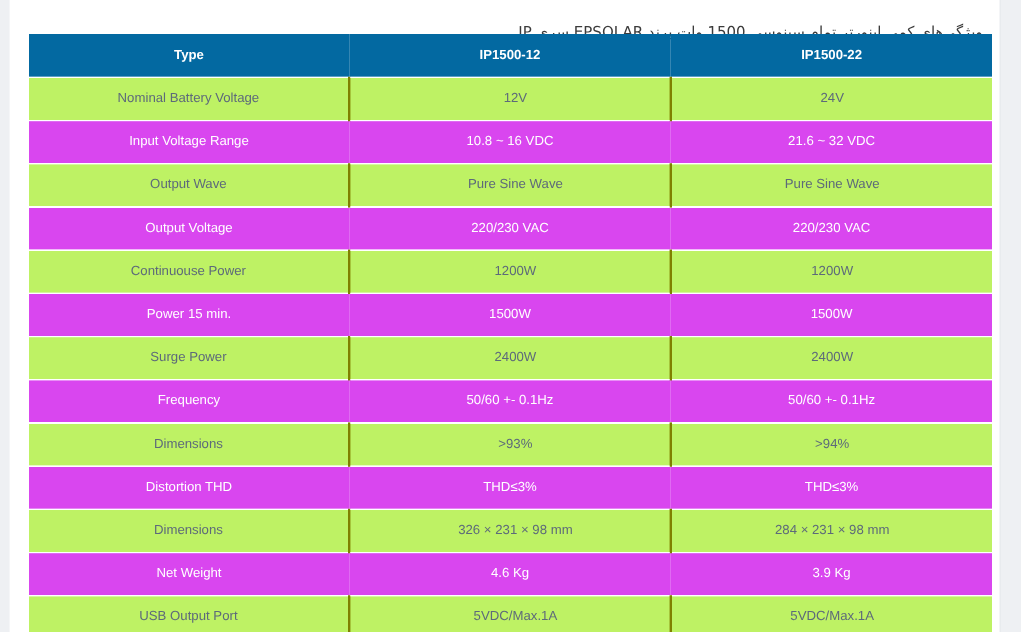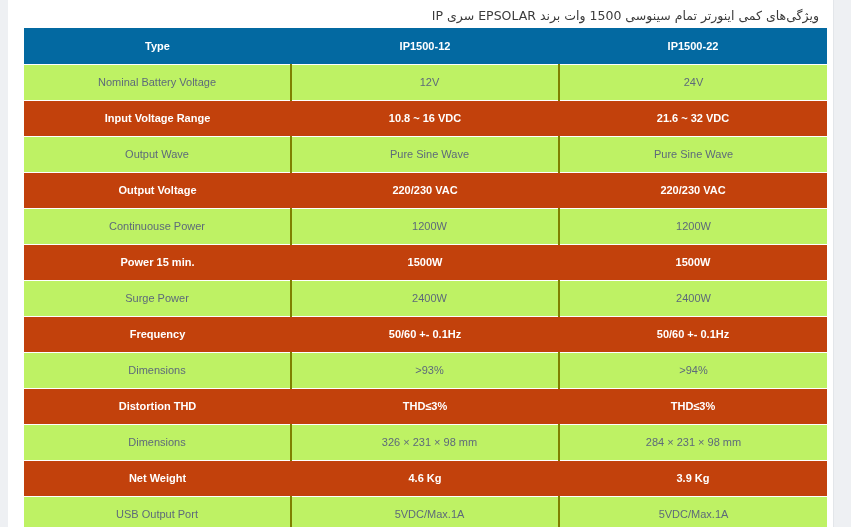--- a/index.html
+++ b/index.html
@@ -37,21 +37,21 @@
   }
 
   
   .heading {
     position: absolute;
     left: 8px;
     top: 0px;
     width: 819px;
     height: 28px;
     line-height: 24px;
-    padding-top: 4px;
+    padding-top: 15px;
     box-sizing: border-box;
     text-align: right;
     direction: rtl;
     unicode-bidi: isolate;
     font-size: 12.5px;
     color: #3b3b3b;
     font-family: "DejaVu Sans", "Liberation Sans", sans-serif;
     white-space: nowrap;
     padding-right: 8px;
   }
@@ -78,23 +78,23 @@
     padding: 0 6px;
     text-align: center;
     vertical-align: middle;
     box-sizing: border-box;
     overflow: hidden;
     white-space: nowrap;
   }
 
   
   tr.row-accent td {
-    background: #c2410c;
+    background: #d946ef;
     color: #ffffff;
-    font-weight: bold;
+    font-weight: normal;
     border: 0;
   }
   
   tr.row-plain td {
     background: #bef264;
     color: #5d6a7a;
     font-weight: normal;
     border-top: 1px solid #ffffff;
     border-bottom: 1px solid #ffffff;
   }

